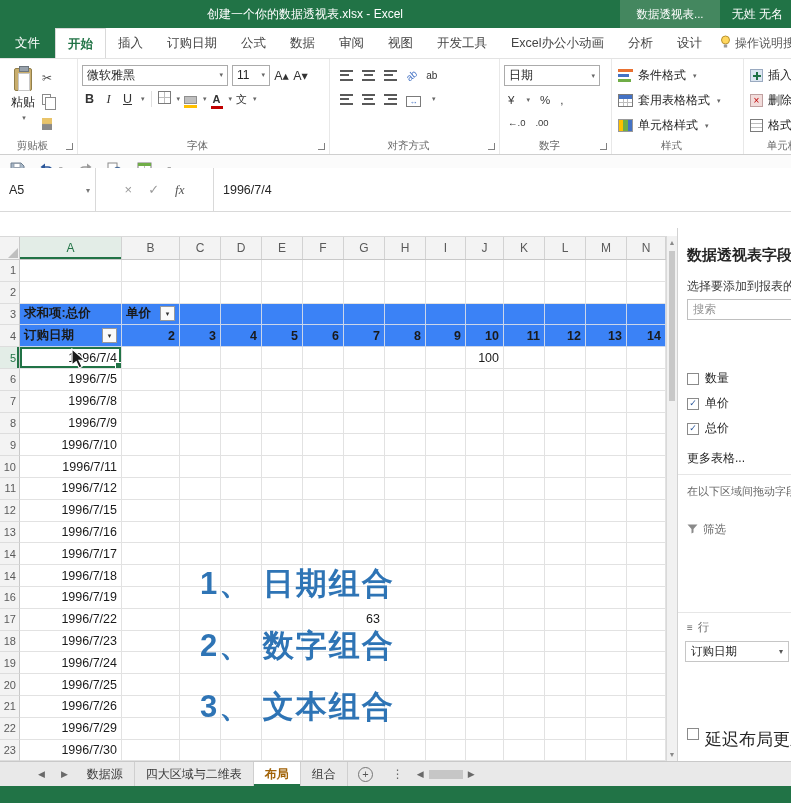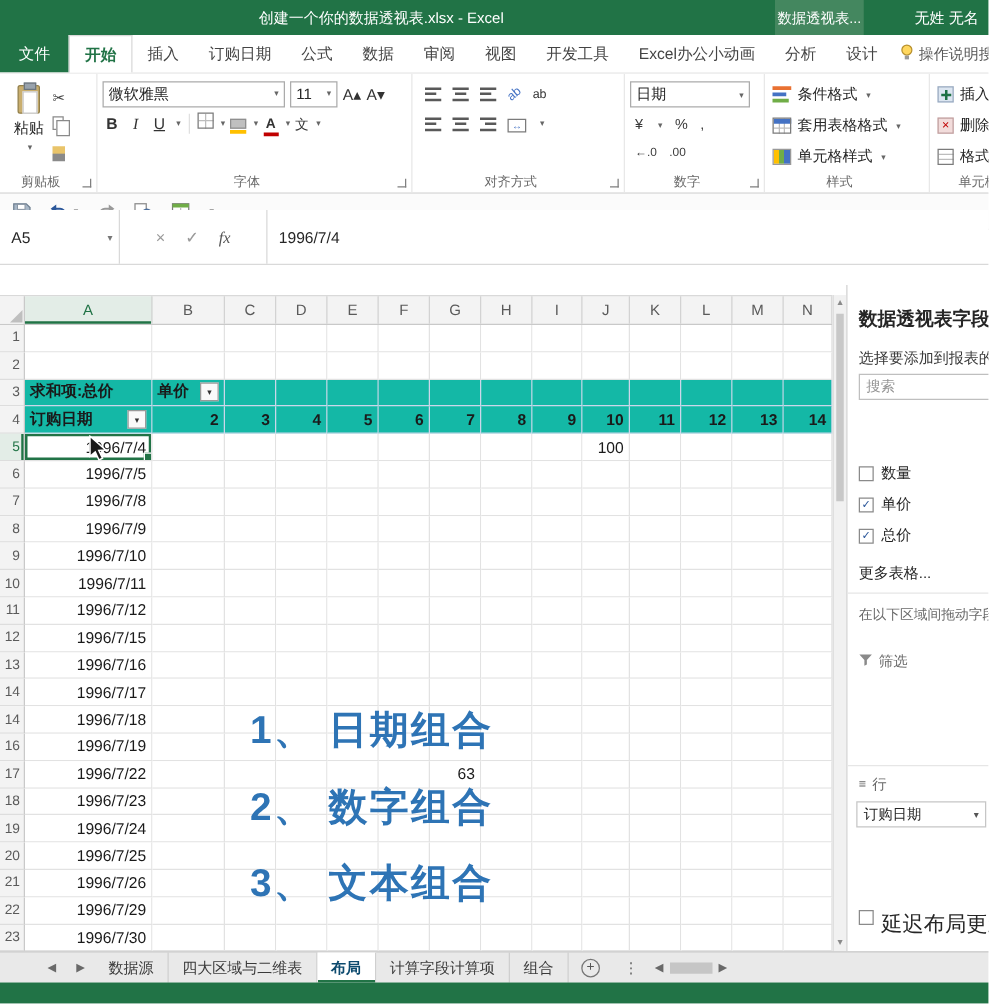--- a/index.html
+++ b/index.html
@@ -3,21 +3,21 @@
 <meta charset="utf-8">
 <style>
 *{margin:0;padding:0;box-sizing:border-box;}
 html,body{width:791px;height:803px;overflow:hidden;}
 body{font-family:"Liberation Sans","DejaVu Sans",sans-serif;background:#fff;color:#262626;}
 .app{position:relative;width:791px;height:803px;overflow:hidden;background:#fff;}
 
 
 .titlebar{position:absolute;top:0;left:0;right:0;height:28px;background:#217346;color:#fff;}
 .doc-title{position:absolute;left:0;top:0;width:610px;height:28px;display:flex;align-items:center;justify-content:center;font-size:12px;white-space:nowrap;}
-.ctx-label{position:absolute;left:620px;top:0;width:71px;height:28px;background:#44875F;display:flex;align-items:center;justify-content:center;font-size:11.5px;white-space:nowrap;overflow:hidden;}
+.ctx-label{position:absolute;left:620px;top:0;width:100px;height:28px;background:#44875F;display:flex;align-items:center;justify-content:center;font-size:11.5px;white-space:nowrap;overflow:hidden;}
 .user-name{position:absolute;right:8px;top:0;height:28px;display:flex;align-items:center;font-size:12px;white-space:nowrap;}
 
 
 .tabrow{position:absolute;top:28px;left:0;right:0;height:31px;background:#fff;display:flex;align-items:stretch;border-bottom:1px solid #E3E3E3;overflow:hidden;}
 .tablist{display:flex;align-items:stretch;}
 .rtab{display:flex;align-items:center;padding:0 12px;font-size:12.5px;color:#444;white-space:nowrap;}
 .rtab.file{background:#217346;color:#fff;padding:0 15px;}
 .rtab.active{color:#217346;font-weight:bold;border:1px solid #D9D9D9;border-bottom:none;background:#fff;margin-bottom:-1px;}
 .tellme{display:flex;align-items:center;gap:4px;color:#595959;font-size:12px;margin-left:6px;white-space:nowrap;}
 
@@ -97,21 +97,21 @@
 .corner{flex:none;width:20px;border-right:1px solid #C9C9C9;position:relative;background:#F3F3F3;}
 .corner:after{content:"";position:absolute;right:1px;bottom:1px;border-left:10px solid transparent;border-bottom:10px solid #BFBFBF;}
 .colhdr{flex:none;display:flex;align-items:center;justify-content:center;border-right:1px solid #D2D2D2;font-size:12px;color:#5A5A5A;}
 .colhdr.selhdr{background:#E3EDE7;color:#217346;box-shadow:inset 0 -2px 0 #217346;}
 .grow{display:flex;height:21.8px;}
 .rowhdr{flex:none;display:flex;align-items:center;justify-content:flex-end;padding-right:3px;background:#F3F3F3;border-right:1px solid #C9C9C9;border-bottom:1px solid #DDDDDD;font-size:11px;color:#5A5A5A;}
 .rowhdr.selhdr{background:#E3EDE7;color:#217346;box-shadow:inset -2px 0 0 #217346;}
 .cell{flex:none;display:flex;align-items:center;justify-content:flex-end;padding:0 4px;border-right:1px solid #E2E2E2;border-bottom:1px solid #E2E2E2;font-size:12.5px;color:#1A1A1A;background:#fff;white-space:nowrap;overflow:hidden;}
 .cell.left{justify-content:flex-start;}
 .cell.b{font-weight:bold;}
-.cell.pivot{background:#14b8a6;border-right-color:#CBD6EA;border-bottom-color:#CBD6EA;}
+.cell.pivot{background:#3b82f6;border-right-color:#CBD6EA;border-bottom-color:#CBD6EA;}
 .cell.selected{position:relative;z-index:3;box-shadow:inset 0 0 0 2px #217346;}
 .cell.selected:after{content:"";position:absolute;right:0;bottom:0;width:5px;height:5px;background:#217346;border-left:1px solid #fff;border-top:1px solid #fff;}
 .fbtn{margin-left:auto;flex:none;width:15px;height:15px;border:1px solid #9A9A9A;background:#FAFAFA;display:flex;align-items:center;justify-content:center;font-size:7px;color:#333;}
 
 
 .vscroll{position:absolute;left:666px;top:236px;width:11px;height:525px;background:#F1F1F1;border-left:1px solid #D9D9D9;}
 .vs-up,.vs-dn{position:absolute;left:0;right:0;text-align:center;font-size:7px;color:#8A8A8A;}
 .vs-up{top:3px;}.vs-dn{bottom:3px;}
 .vthumb{position:absolute;left:2px;right:2px;top:15px;height:150px;background:#C8C8C8;}
 
@@ -139,21 +139,21 @@
 .anno{position:absolute;left:200px;color:#2E74B5;font-size:31px;font-weight:bold;letter-spacing:2px;white-space:nowrap;z-index:5;}
 .anno1{top:563px;}.anno2{top:625px;}.anno3{top:686px;}
 .cursor{position:absolute;left:70px;top:348px;z-index:40;}
 
 
 .sheetbar{position:absolute;top:761px;left:0;right:0;height:25px;background:#E9E9E9;border-top:1px solid #C9C9C9;display:flex;align-items:stretch;font-size:12px;color:#3A3A3A;}
 .snav{display:flex;align-items:center;padding:0 8px;font-size:9px;color:#696969;}
 .snav.first{margin-left:30px;}
 .stablist{display:flex;align-items:stretch;}
 .stab{display:flex;align-items:center;padding:0 11px;border-right:1px solid #CFCFCF;white-space:nowrap;}
-.stab.active{background:#fff;color:#0c4a6e;font-weight:bold;box-shadow:inset 0 -2px 0 #217346;}
+.stab.active{background:#fff;color:#a16207;font-weight:bold;box-shadow:inset 0 -2px 0 #217346;}
 .newsheet{display:flex;align-items:center;padding:0 10px;}
 .plus-circle{width:15px;height:15px;border:1px solid #767676;border-radius:50%;display:flex;align-items:center;justify-content:center;font-size:11px;color:#555;line-height:1;}
 .sdots{display:flex;align-items:center;padding:0 9px;color:#696969;}
 .hscroll{display:flex;align-items:center;gap:5px;padding:0 4px;font-size:9px;color:#696969;}
 .hthumb{width:34px;height:9px;background:#C6C6C6;}
 .statusbar{position:absolute;top:786px;left:0;right:0;height:17px;background:#217346;}
 </style>
 </head>
 <body>
 
@@ -850,21 +850,20 @@
       </svg>
   </div>
 
   <div class="sheetbar">
     <span class="snav first">◀</span>
     <span class="snav">▶</span>
     <div class="stablist">
         <div class="stab">数据源</div>
         <div class="stab">四大区域与二维表</div>
         <div class="stab active">布局</div>
-        <div class="stab">计算字段计算项</div>
         <div class="stab">组合</div>
       </div>
     <div class="newsheet">
       <span class="plus-circle">+</span>
     </div>
     <span class="sdots">⋮</span>
     <div class="hscroll">
       <span>◀</span>
       <span class="hthumb"></span>
       <span>▶</span>

